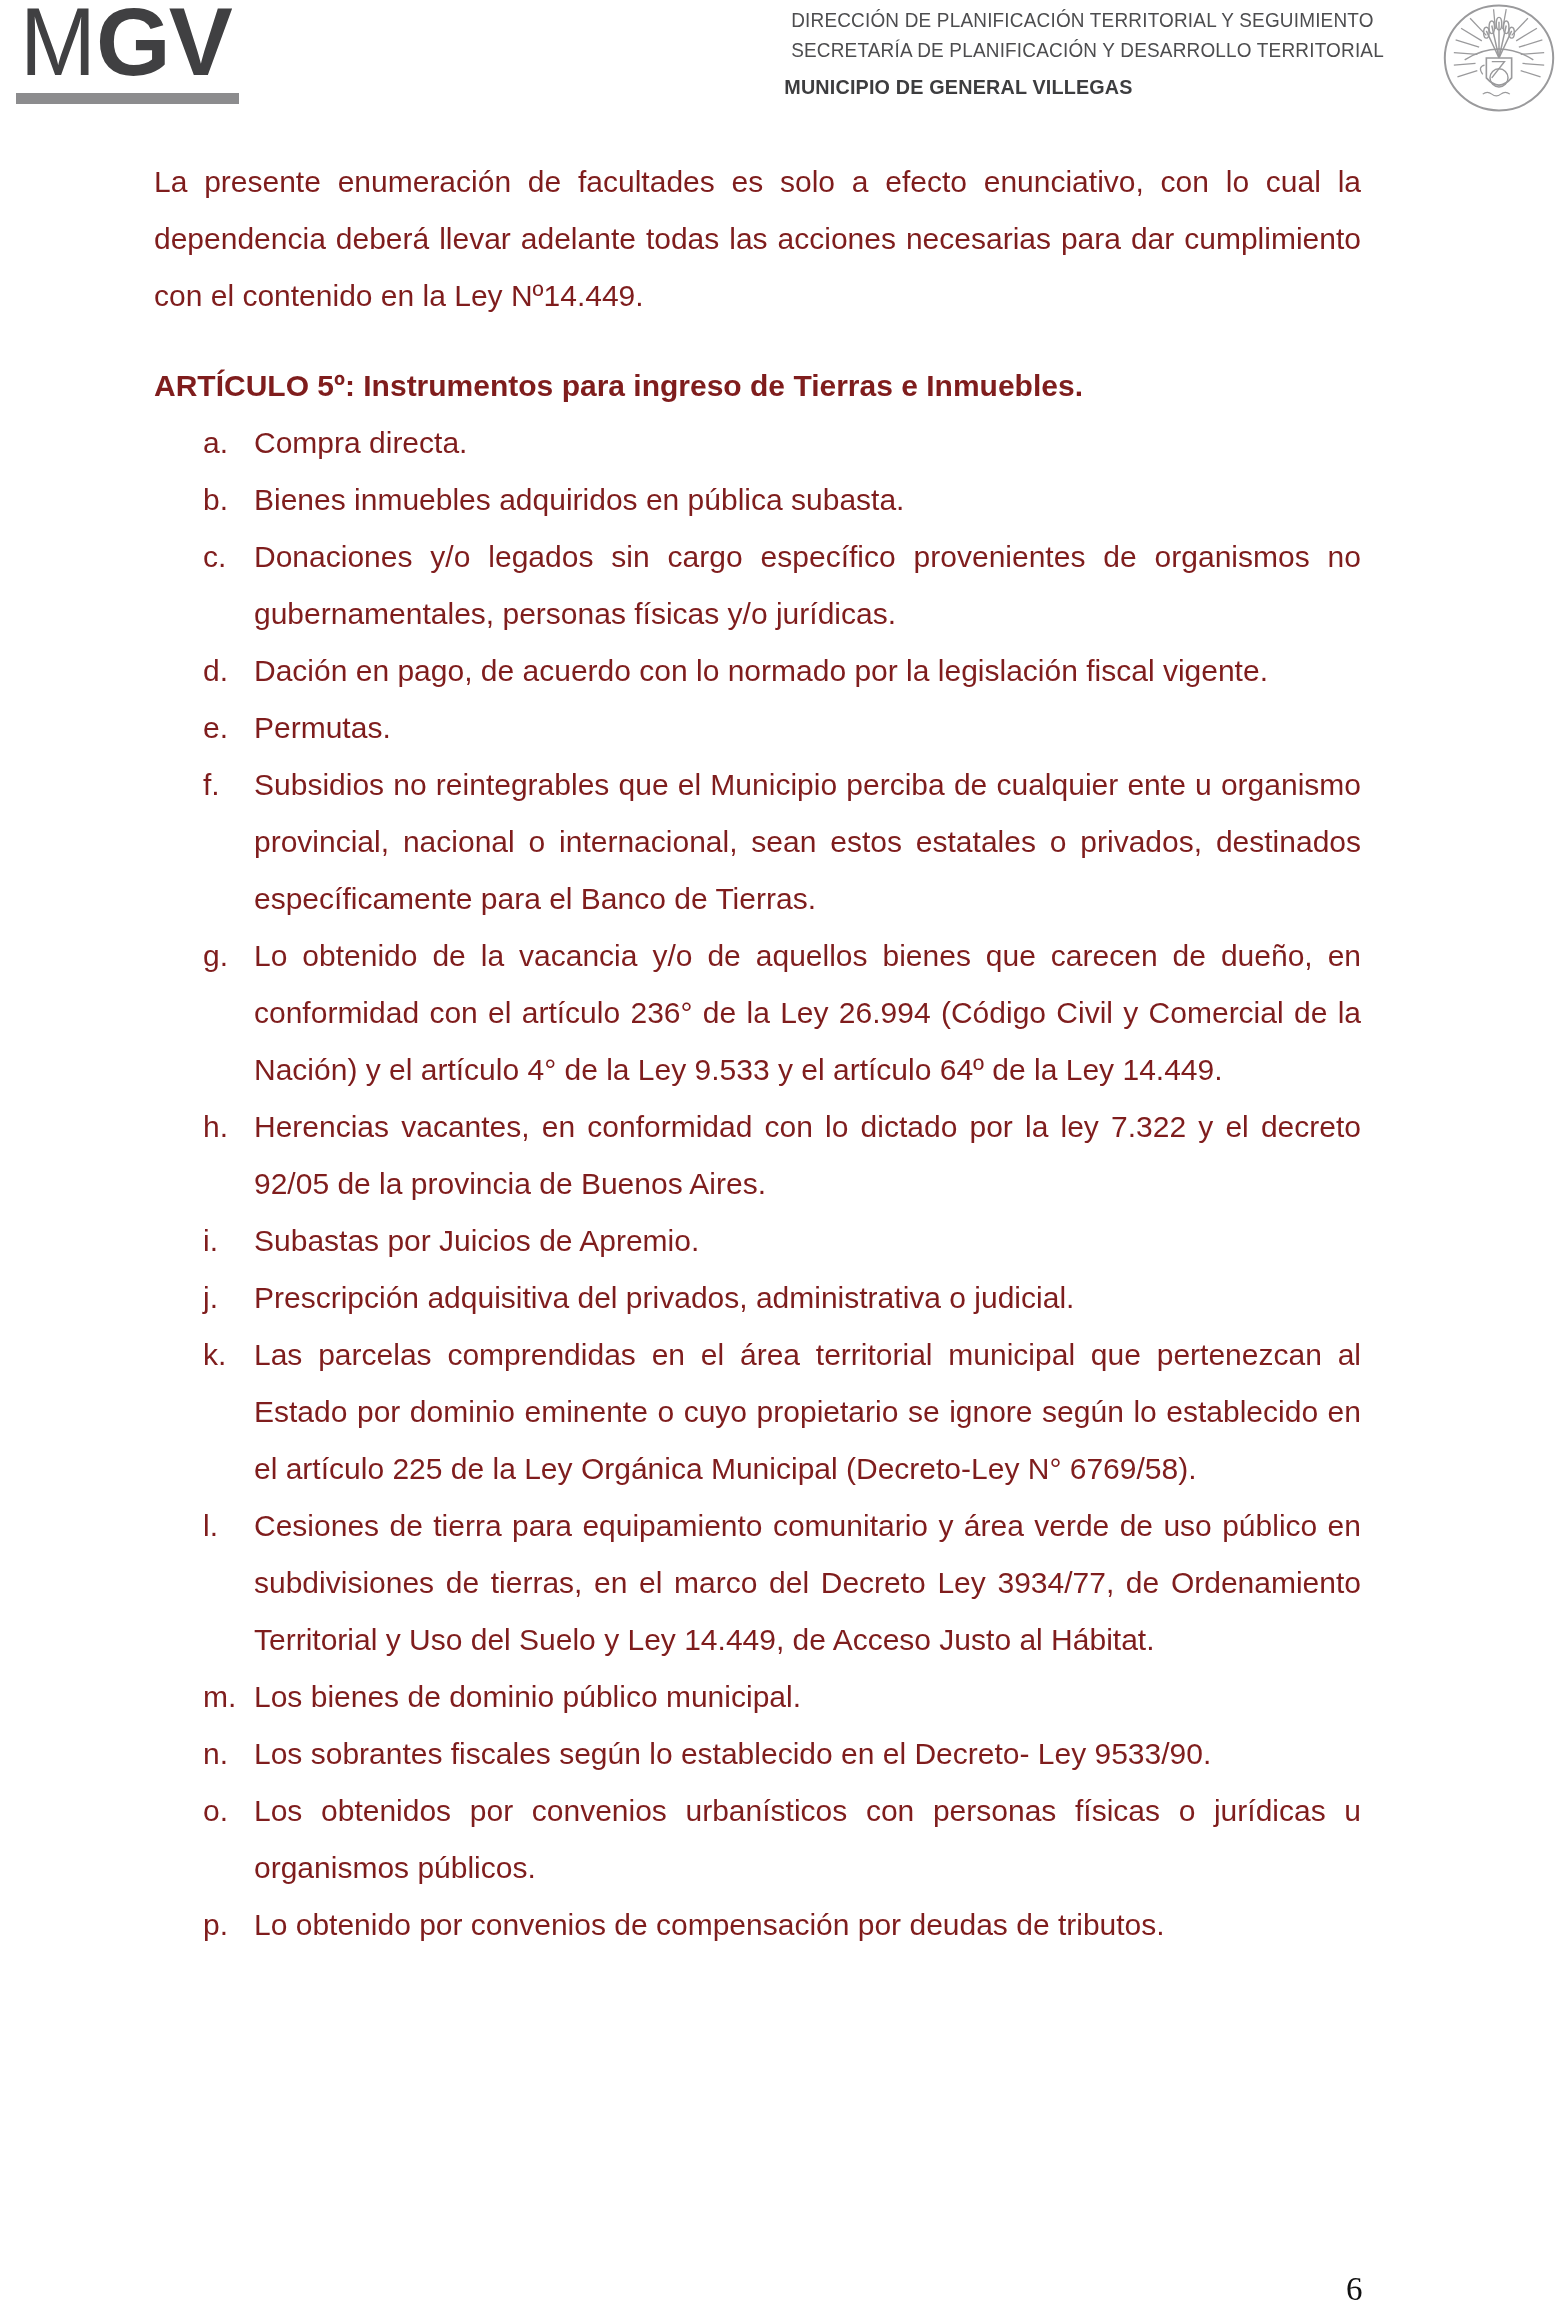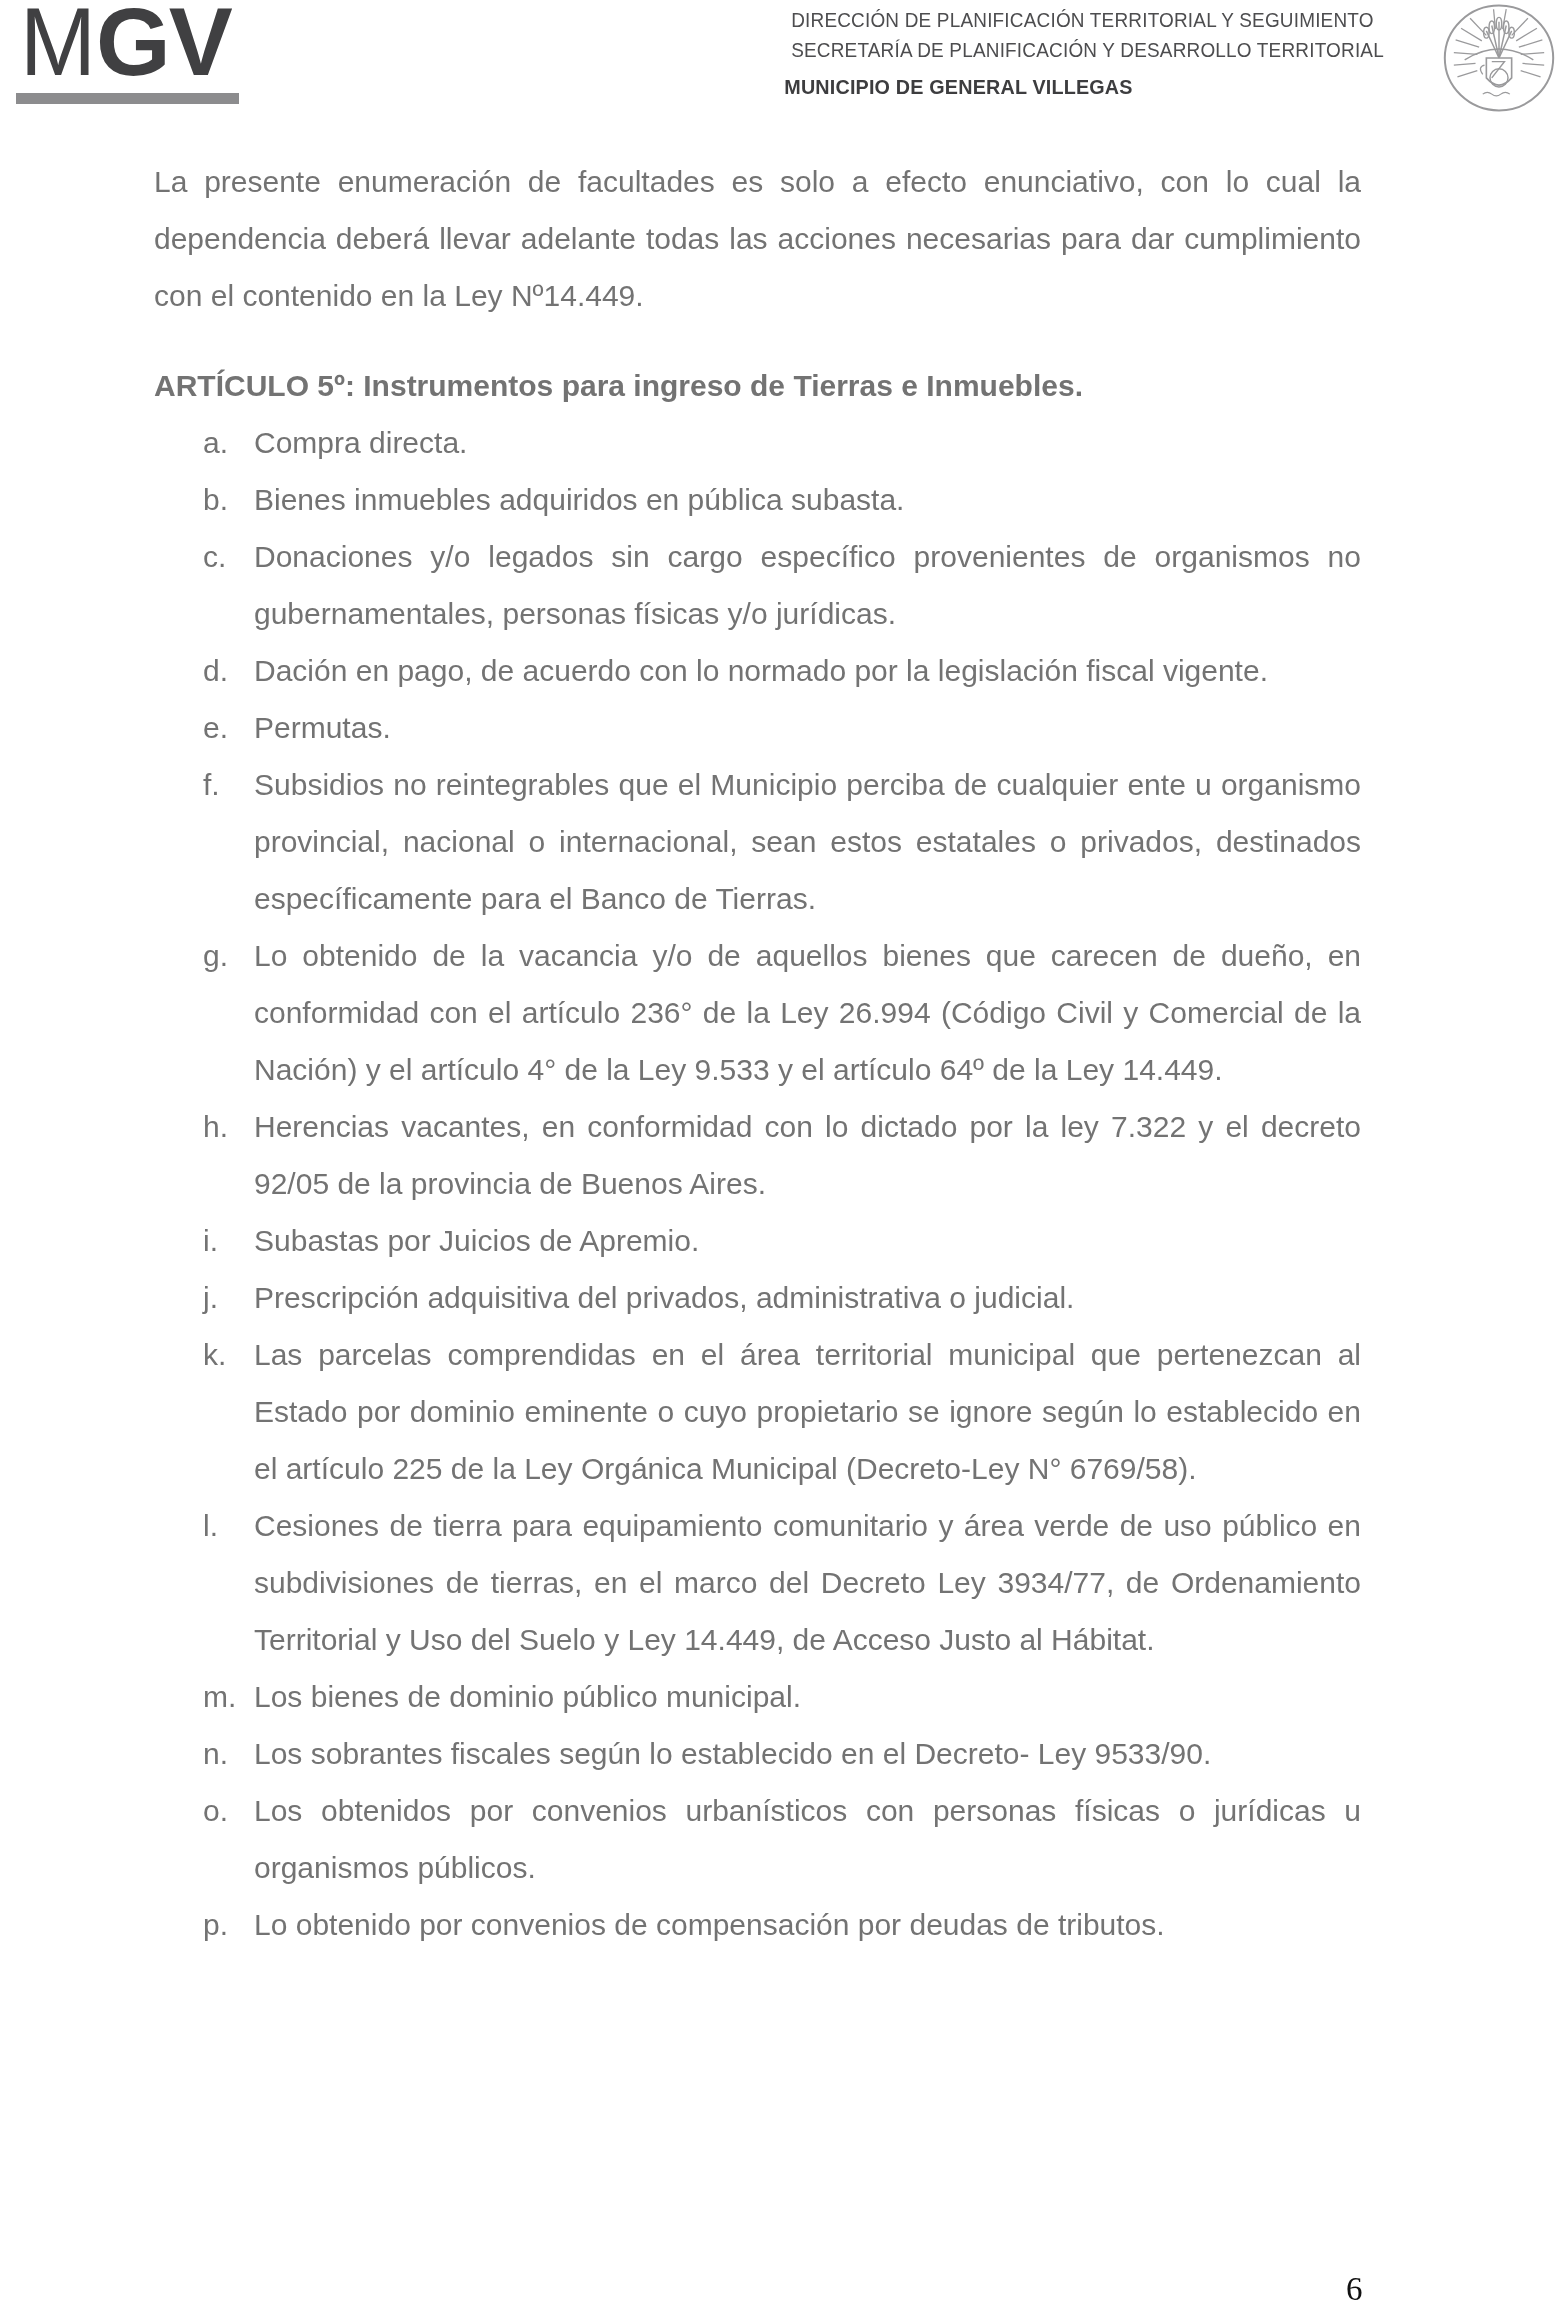--- a/index.html
+++ b/index.html
@@ -30,21 +30,21 @@
     }
     .header-line.bold {
       font-weight: 700; font-size: 21px; margin-top: 9px; line-height: 25px;
       color: #3d3d3f; transform: scaleX(0.94);
     }
     .emblem { position: absolute; left: 1441px; top: 1.8px; width: 116px; height: 112px; }
 
     
     .content {
       position: absolute; left: 154px; top: 153px; width: 1207px;
-      font-size: 30px; line-height: 57px; color: #737373;
+      font-size: 30px; line-height: 57px; color: #7f1d1d;
     }
     .para { text-align: justify; text-align-last: left; }
     .heading { font-weight: 700; margin-top: 33px; }
     .list { list-style: none; }
     .list-item { position: relative; padding-left: 100px; text-align: justify; }
     .list-marker { position: absolute; left: 49px; top: 0; width: 45px; }
     .list-text { display: block; }
 
     .page-number {
       position: absolute; left: 1346px; top: 2269px;

